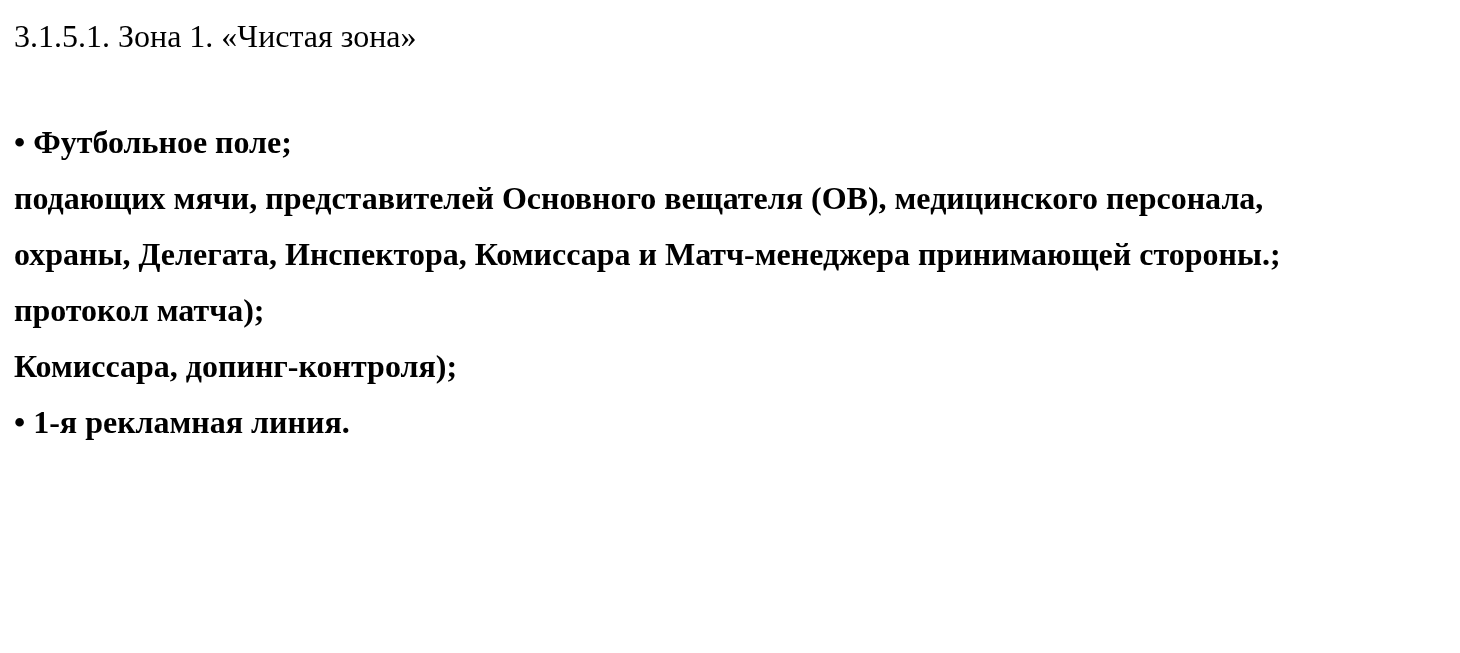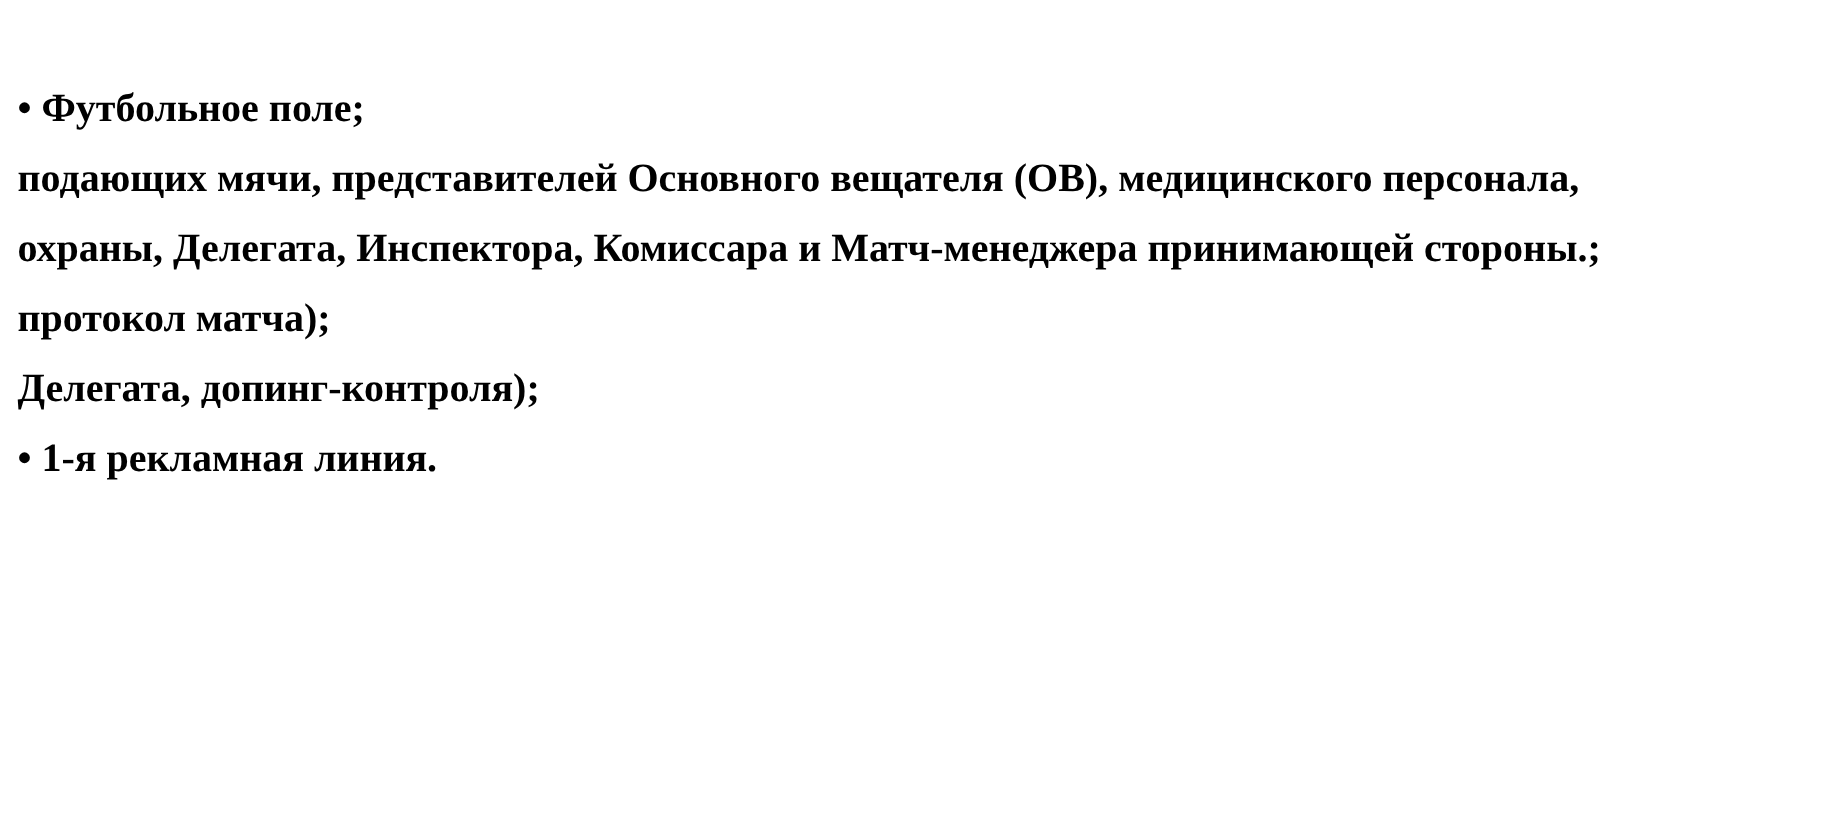--- a/index.html
+++ b/index.html
@@ -36,32 +36,33 @@
     white-space: nowrap;
   }
   .bullet-marker {
     display: inline;
   }
 </style>
 </head>
 <body>
 
 <div class="doc">
+  <div class="heading">3.1.5.1. Зона 1. «Чистая зона»</div>
   <div class="spacer"></div>
   <div class="list" id="bullet-list">
       <div class="para">
         <div class="line"><span class="bullet-marker">• </span>Футбольное поле;</div>
       </div>
       <div class="para">
         <div class="line">подающих мячи, представителей Основного вещателя (ОВ), медицинского персонала,</div>
         <div class="line">охраны, Делегата, Инспектора, Комиссара и Матч-менеджера принимающей стороны.;</div>
       </div>
       <div class="para">
         <div class="line">протокол матча);</div>
       </div>
       <div class="para">
-        <div class="line">Делегата, допинг-контроля);</div>
+        <div class="line">Комиссара, допинг-контроля);</div>
       </div>
       <div class="para">
         <div class="line"><span class="bullet-marker">• </span>1-я рекламная линия.</div>
       </div>
     </div>
 </div>
 
 </body></html>

